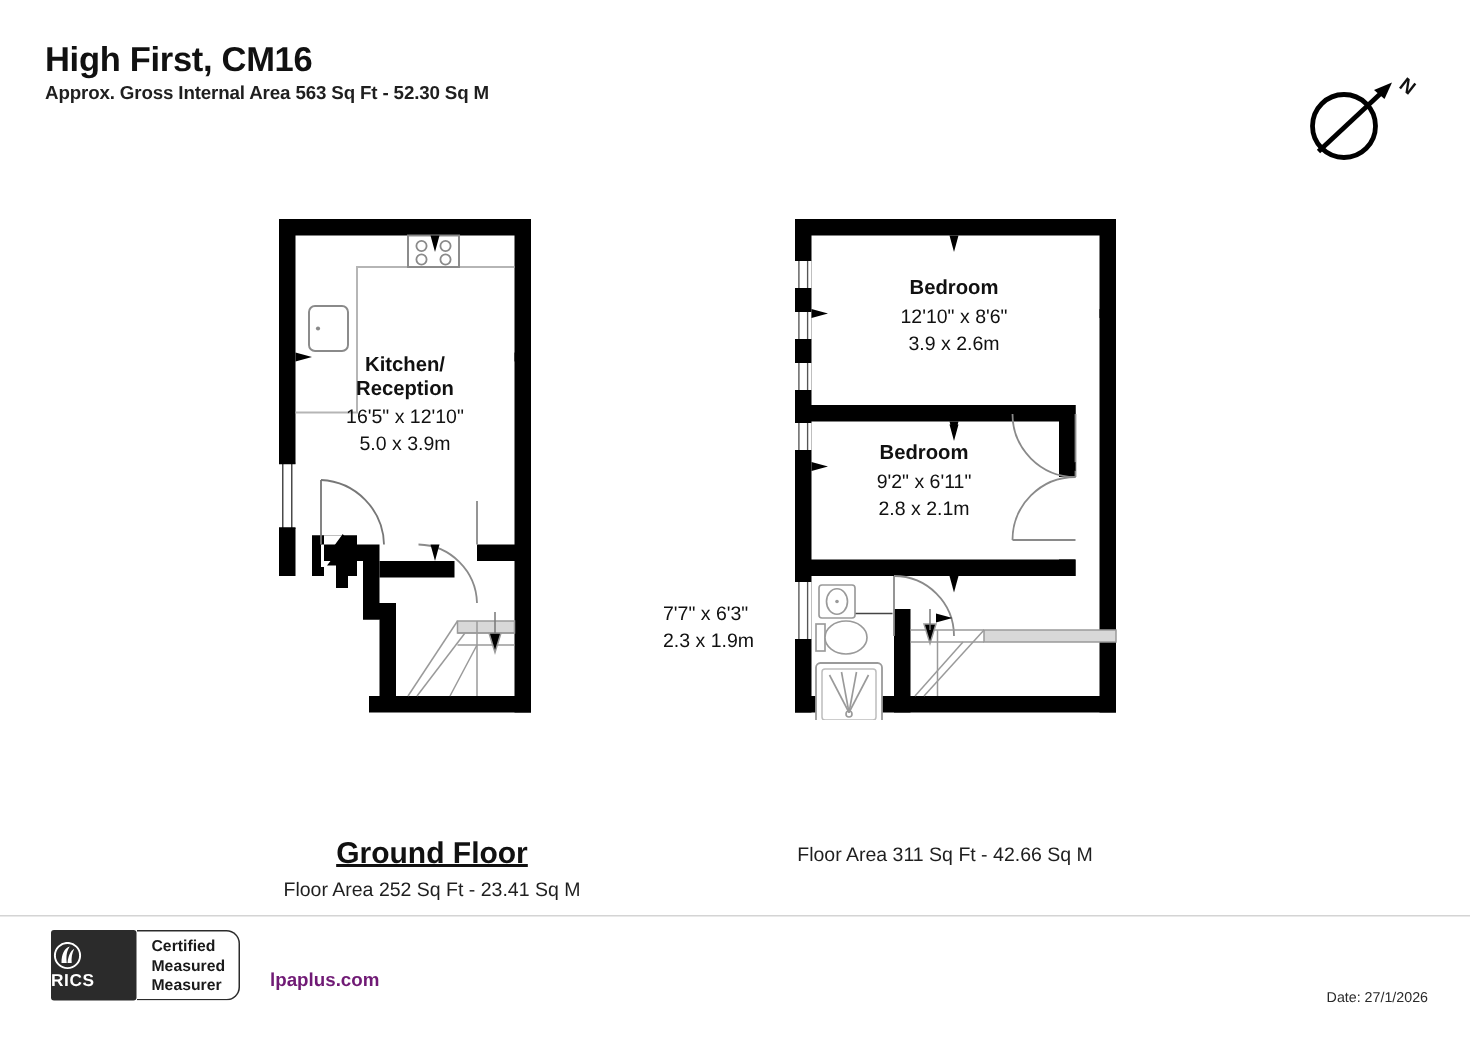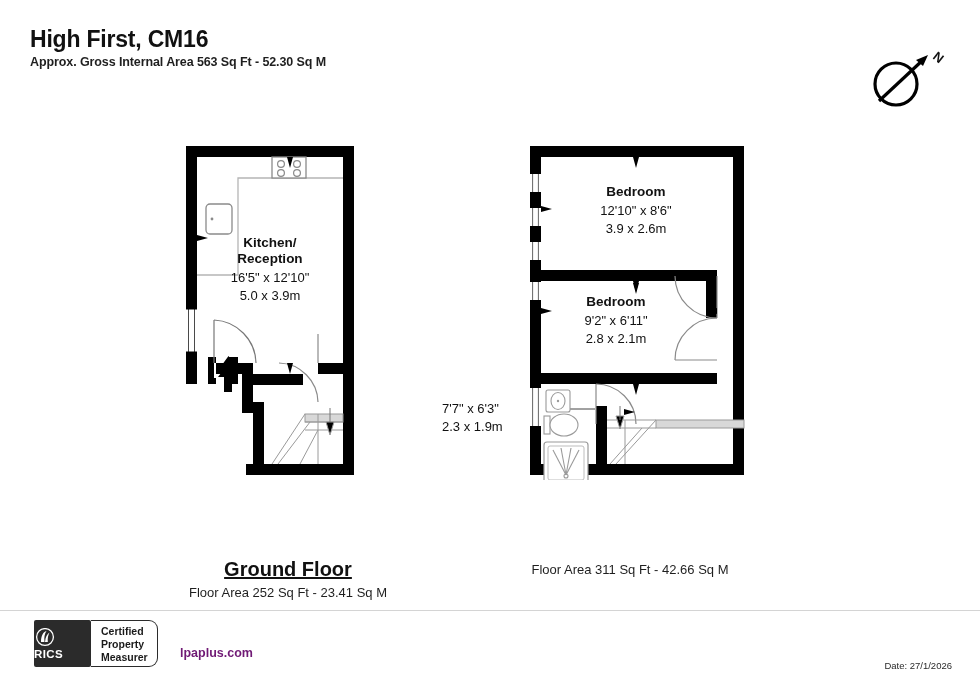--- a/index.html
+++ b/index.html
@@ -324,21 +324,21 @@
   <div id="rics-mark">
     <svg width="22" height="19" viewBox="0 0 22 19">
       <circle cx="11" cy="9" r="8.4" fill="none" stroke="#fff" stroke-width="1.3"></circle>
       <path d="M7 14 C7 8 9 4 12.5 3 C10.5 6 10 9 10.5 14 Z" fill="#fff"></path>
       <path d="M11 14 C11.5 9 13 6 15.5 4.5 C14 7.5 13.5 10.5 13.8 14 Z" fill="#fff"></path>
     </svg>
     <div id="rics-word">RICS</div>
   </div>
   <div id="rics-text-box">
     <div>Certified</div>
-    <div>Property</div>
+    <div>Measured</div>
     <div>Measurer</div>
   </div>
 </div>
 
 <div id="disclaimer">
 </div>
 
 <div id="website">lpaplus.com</div>
 <div id="plan-date">Date: 27/1/2026</div>
 

